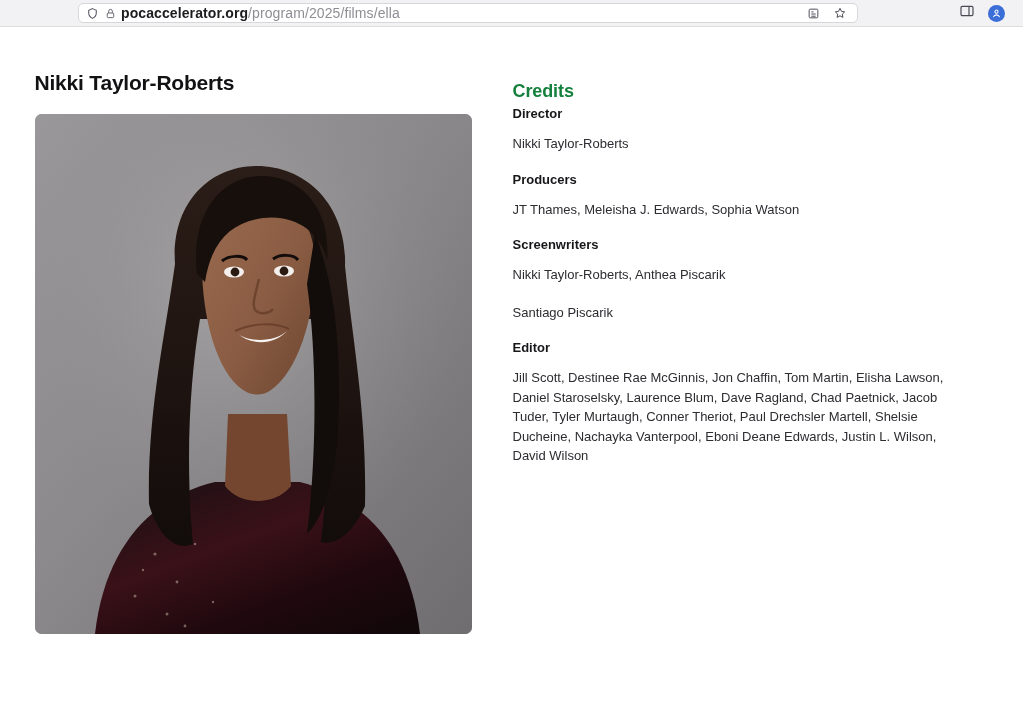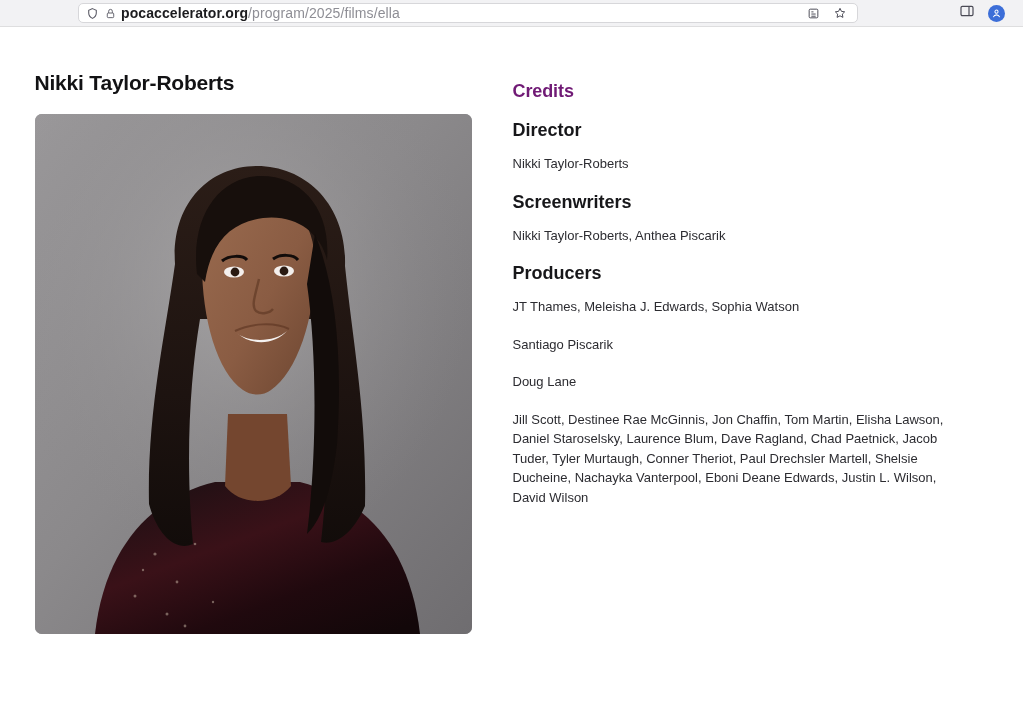--- a/index.html
+++ b/index.html
@@ -107,26 +107,26 @@
     border-radius: 7px;
     overflow: hidden;
     position: relative;
     background: #8a8a8c;
   }
   .portrait svg { display: block; width: 100%; height: 100%; }
 
   .credits-title {
     font-size: 18px;
     font-weight: bold;
-    color: #701a75;
-    margin: 0 0 18px 0;
+    color: #15803d;
+    margin: 0 0 4px 0;
     letter-spacing: -0.1px;
   }
   .credit-role {
-    font-size: 18px;
+    font-size: 13px;
     font-weight: bold;
     color: #17171a;
     margin: 0 0 13px 0;
   }
   .credit-names {
     font-size: 13px;
     color: #2c2c31;
     margin: 0 0 18px 0;
     line-height: 19.5px;
     max-width: 445px;
@@ -255,32 +255,32 @@
     </div>
 
     <div class="right-col">
       <h2 class="credits-title">Credits</h2>
 
       <div class="credit-block">
         <div class="credit-role">Director</div>
         <div class="credit-names">Nikki Taylor-Roberts</div>
       </div>
       <div class="credit-block">
+        <div class="credit-role">Producers</div>
+        <div class="credit-names">JT Thames, Meleisha J. Edwards, Sophia Watson</div>
+      </div>
+      <div class="credit-block">
         <div class="credit-role">Screenwriters</div>
         <div class="credit-names">Nikki Taylor-Roberts, Anthea Piscarik</div>
       </div>
       <div class="credit-block">
-        <div class="credit-role">Producers</div>
-        <div class="credit-names">JT Thames, Meleisha J. Edwards, Sophia Watson</div>
-      </div>
-      <div class="credit-block">
         <div class="credit-names">Santiago Piscarik</div>
       </div>
       <div class="credit-block">
-        <div class="credit-names">Doug Lane</div>
+        <div class="credit-role">Editor</div>
       </div>
       <div class="credit-block">
       </div>
       <div class="credit-block">
         <div class="credit-names">Jill Scott, Destinee Rae McGinnis, Jon Chaffin, Tom Martin, Elisha Lawson, Daniel Staroselsky, Laurence Blum, Dave Ragland, Chad Paetnick, Jacob Tuder, Tyler Murtaugh, Conner Theriot, Paul Drechsler Martell, Shelsie Ducheine, Nachayka Vanterpool, Eboni Deane Edwards, Justin L. Wilson, David Wilson</div>
       </div>
     </div>
 
   </div>
 </div>

